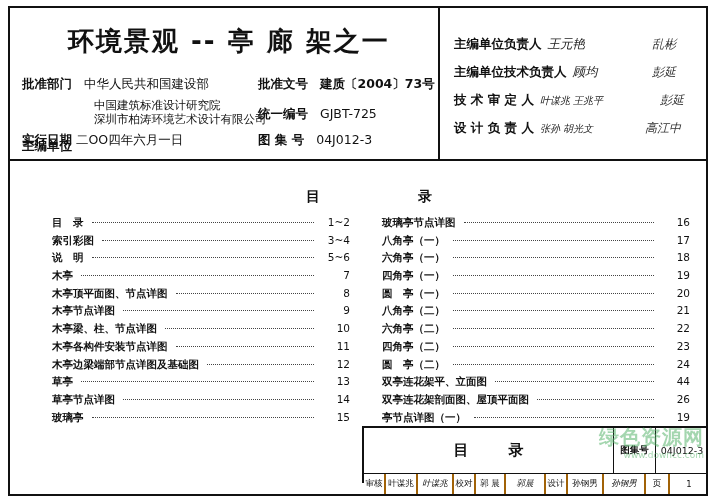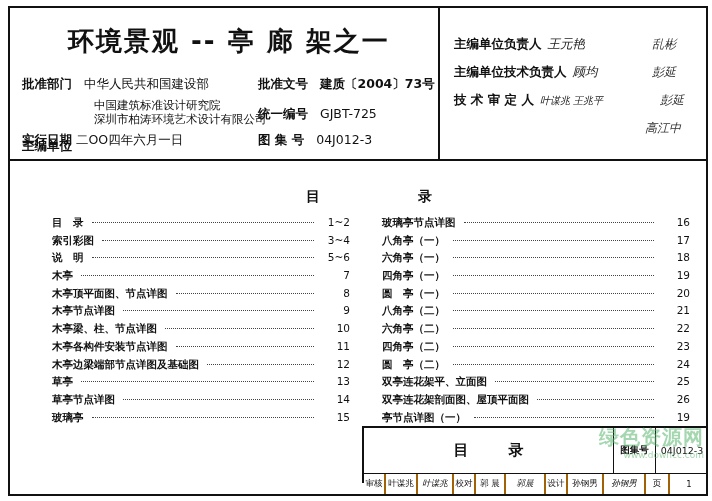--- a/index.html
+++ b/index.html
@@ -75,20 +75,23 @@
     <div class="sign-row" style="top:56px;">
       <span>主编单位技术负责人</span><span class="sig">顾均</span>
     </div>
     <span class="sig2" style="left:212px; top:56px;">彭延</span>
 
     <div class="sign-row" style="top:84px;">
       <span>技 术 审 定 人</span><span class="sig" style="font-size:10px;">叶谋兆 王兆平</span>
     </div>
     <span class="sig2" style="left:220px; top:84px;">彭延</span>
 
+    <div class="sign-row" style="top:112px;">
+      <span>设 计 负 责 人</span><span class="sig" style="font-size:10px;">张孙 胡光文</span>
+    </div>
     <span class="sig2" style="left:205px; top:112px;">高江中</span>
   </div>
 
   <div class="toc-title" style="left:296px;">目</div>
   <div class="toc-title" style="left:408px;">录</div>
 
   <div class="toc-col" style="left:42px; width:298px;">
     <div class="toc-item">
         <span class="lbl">目　录</span>
         <span class="dots"></span>
@@ -193,21 +196,21 @@
         <span class="pg">23</span>
       </div>
     <div class="toc-item">
         <span class="lbl">圆　亭（二）</span>
         <span class="dots"></span>
         <span class="pg">24</span>
       </div>
     <div class="toc-item">
         <span class="lbl">双亭连花架平、立面图</span>
         <span class="dots"></span>
-        <span class="pg">25</span>
+        <span class="pg">44</span>
       </div>
     <div class="toc-item">
         <span class="lbl">双亭连花架剖面图、屋顶平面图</span>
         <span class="dots"></span>
         <span class="pg">26</span>
       </div>
     <div class="toc-item">
         <span class="lbl">亭节点详图（一）</span>
         <span class="dots"></span>
         <span class="pg">19</span>

